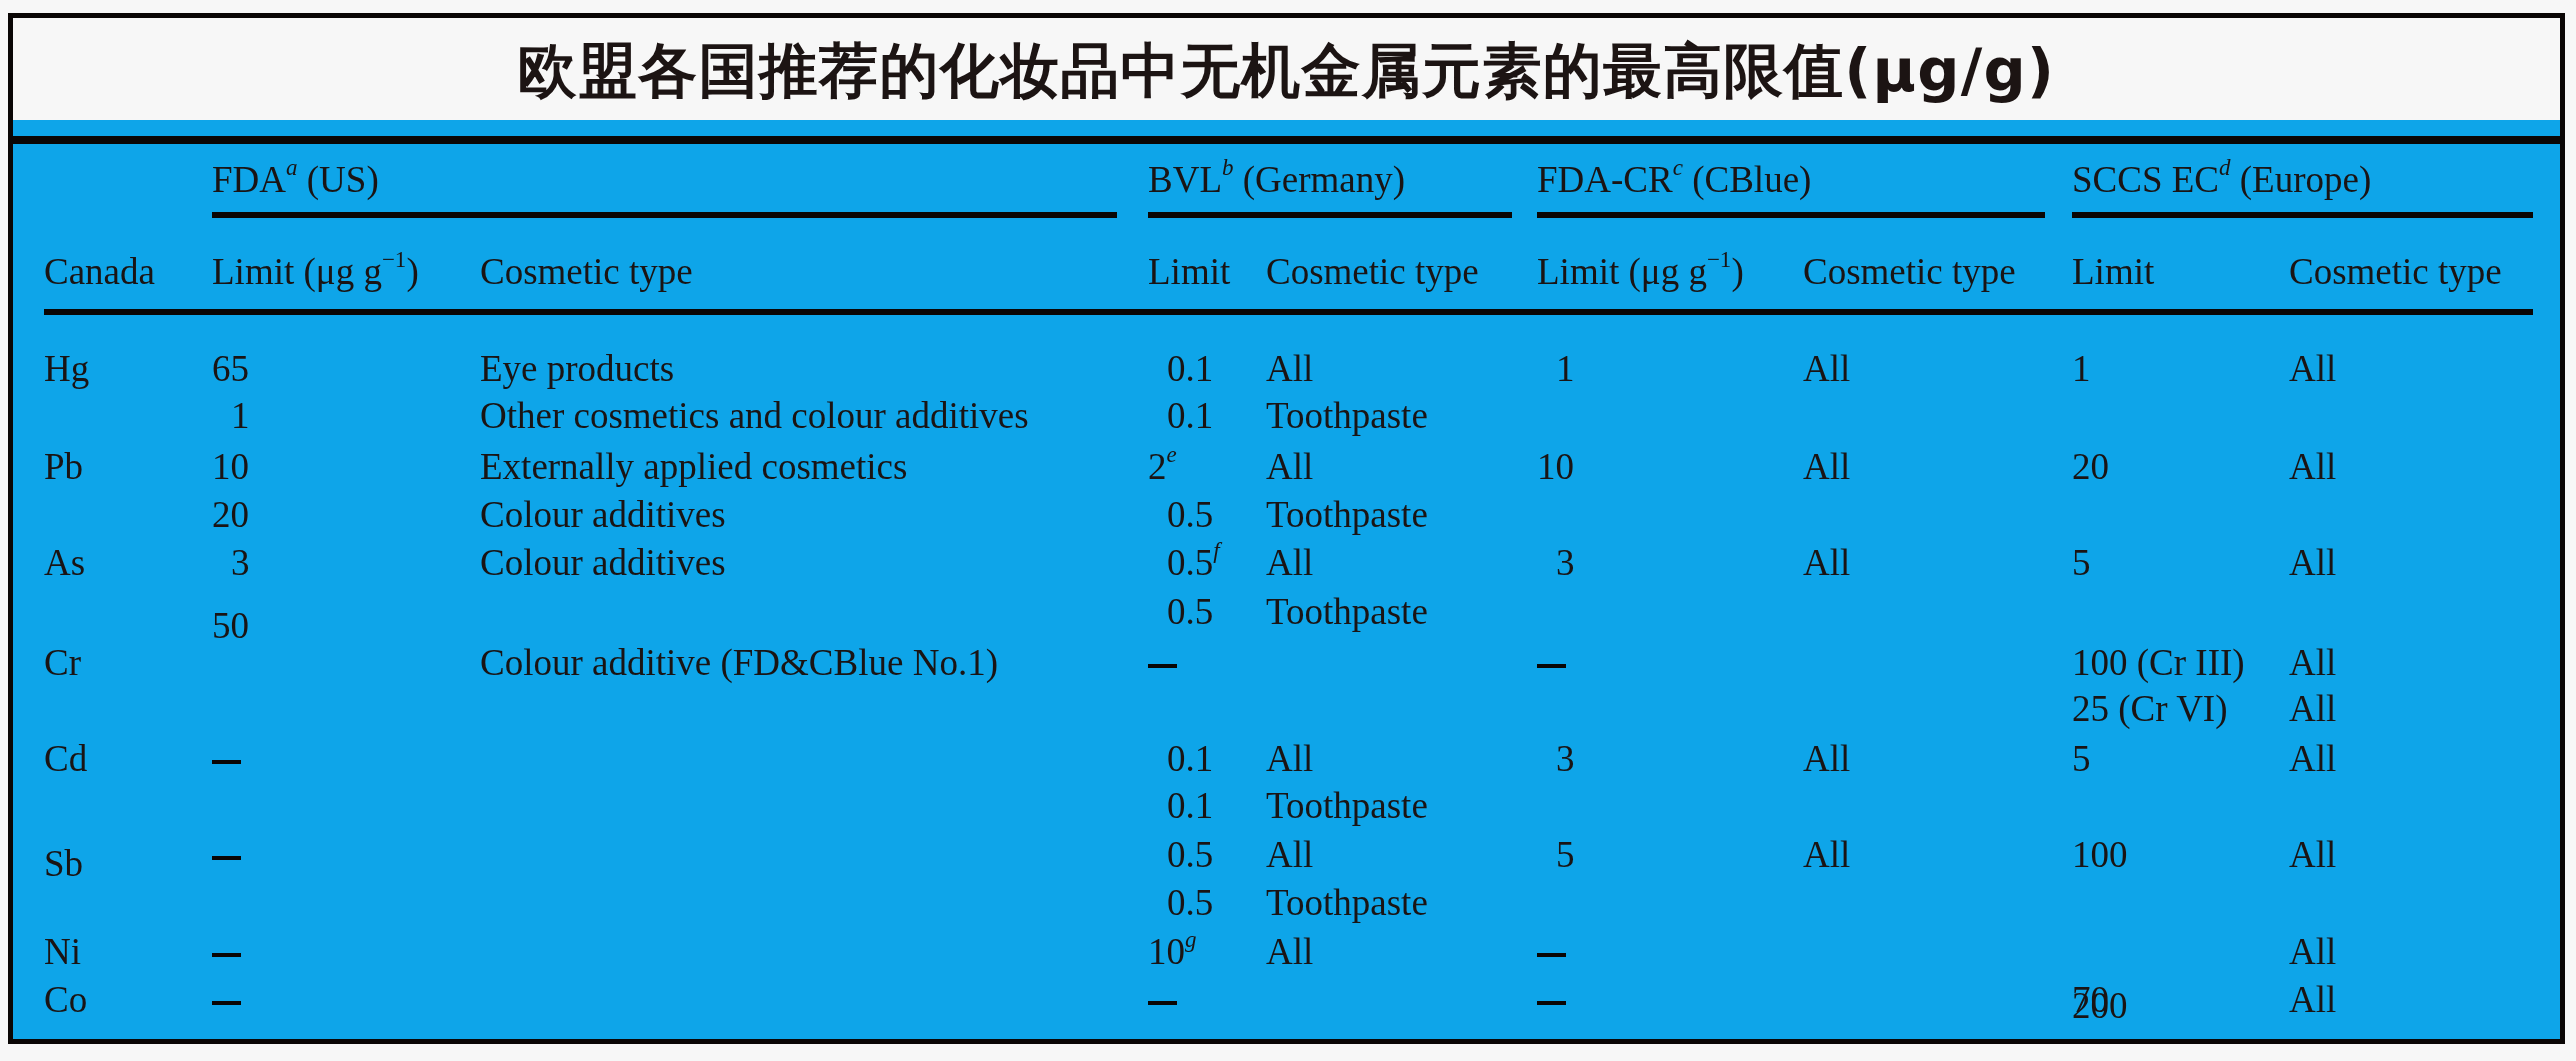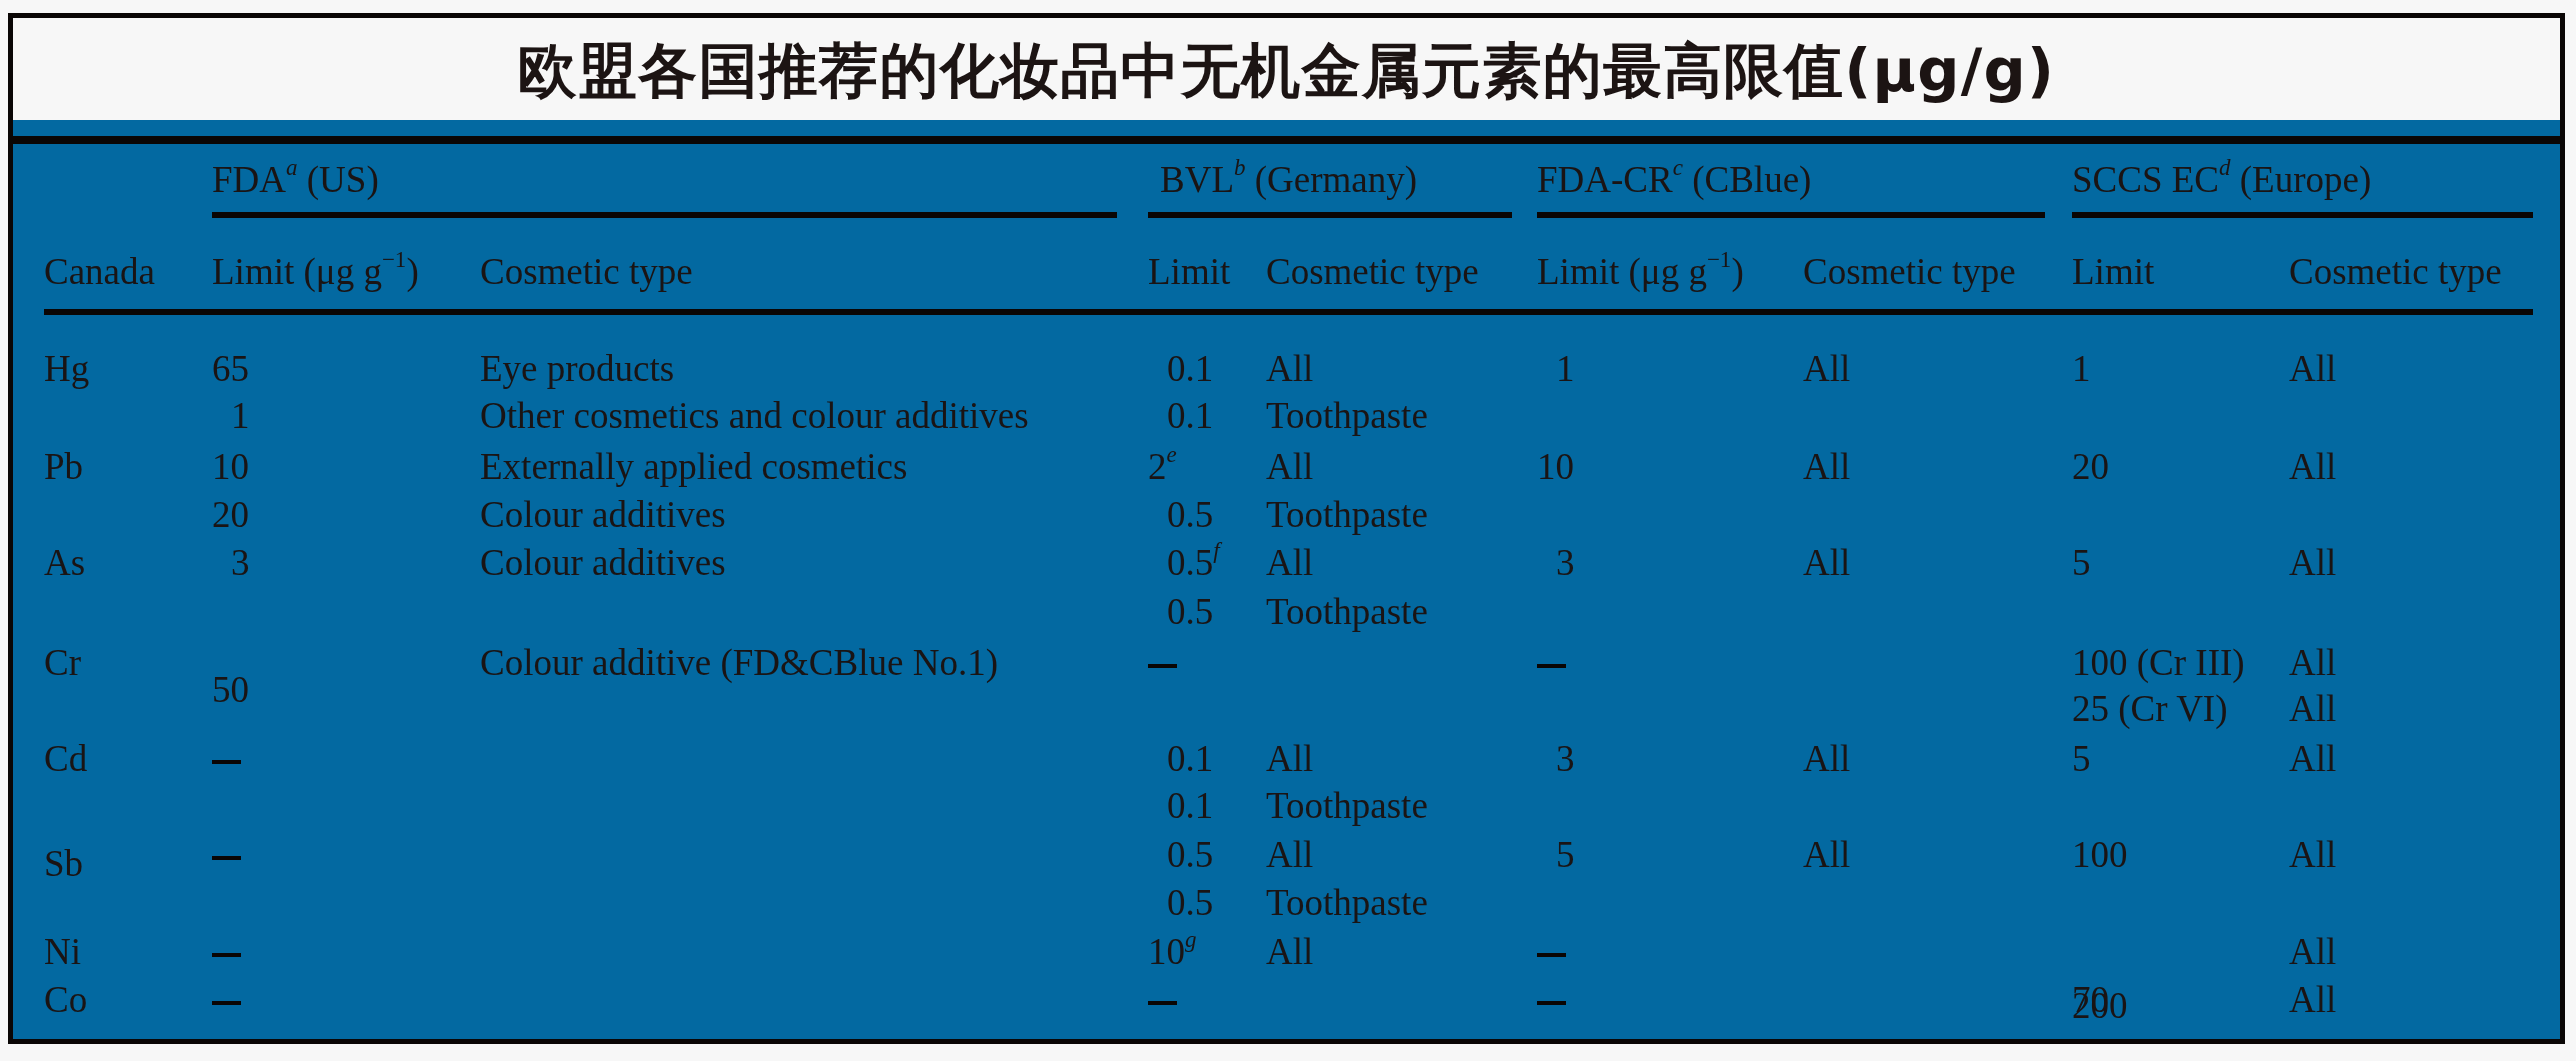--- a/index.html
+++ b/index.html
@@ -4,21 +4,21 @@
 <style>
   html, body { margin:0; padding:0; }
   body {
     width:2576px; height:1061px; position:relative; overflow:hidden;
     background:#f7f7f7;
     font-family:"DejaVu Serif","Liberation Serif",serif;
     color:#1a1414;
   }
   .frame {
     position:absolute; left:8px; top:13.4px; width:2547px; height:1021px;
-    border:5.3px solid #0a0605; background:#0369a1;
+    border:5.3px solid #0a0605; background:#0ea5e9;
   }
   .title-bar {
     position:absolute; left:0; top:0; width:100%; height:102px;
     background:#f7f7f7;
   }
   .title {
     position:absolute; left:0; right:0; top:16px; text-align:center;
     font-family:"DejaVu Sans","Liberation Sans",sans-serif;
     font-weight:bold; font-size:59px; letter-spacing:1.3px; color:#1c1413;
     line-height:74px;
@@ -38,21 +38,21 @@
 <body>
 
 <div class="frame">
   <div class="title-bar">
     <div class="title">欧盟各国推荐的化妆品中无机金属元素的最高限值(μg/g)</div>
   </div>
   <div class="title-rule"></div>
   <div id="table-area">
       <div class="t" style="left: 199px; top: 142px;"><span>FDA</span><sup>a</sup><span> (US)</span></div>
       <div class="rule" style="left: 199px; top: 194px; width: 905px; height: 6px;"></div>
-      <div class="t" style="left: 1135px; top: 142px; margin-left: 12px;"><span>BVL</span><sup>b</sup><span> (Germany)</span></div>
+      <div class="t" style="left: 1135px; top: 142px;"><span>BVL</span><sup>b</sup><span> (Germany)</span></div>
       <div class="rule" style="left: 1135px; top: 194px; width: 364px; height: 6px;"></div>
       <div class="t" style="left: 1524px; top: 142px;"><span>FDA-CR</span><sup>c</sup><span> (CBlue)</span></div>
       <div class="rule" style="left: 1524px; top: 194px; width: 508px; height: 6px;"></div>
       <div class="t" style="left: 2059px; top: 142px;"><span>SCCS EC</span><sup>d</sup><span> (Europe)</span></div>
       <div class="rule" style="left: 2059px; top: 194px; width: 461px; height: 6px;"></div>
       <div class="t" style="left: 31px; top: 234px;"><span>Canada</span></div>
       <div class="t" style="left: 199px; top: 234px;"><span>Limit (μg g</span><sup style="font-style: normal;">−1</sup><span>)</span></div>
       <div class="t" style="left: 467px; top: 234px;"><span>Cosmetic type</span></div>
       <div class="t" style="left: 1135px; top: 234px;"><span>Limit</span></div>
       <div class="t" style="left: 1253px; top: 234px;"><span>Cosmetic type</span></div>
@@ -92,21 +92,21 @@
       <div class="t" style="left: 467px; top: 525px;">Colour additives</div>
       <div class="t" style="left: 1154px; top: 525px;"><span>0.5</span><sup>f</sup></div>
       <div class="t" style="left: 1253px; top: 525px;">All</div>
       <div class="t" style="left: 1543px; top: 525px;">3</div>
       <div class="t" style="left: 1790px; top: 525px;">All</div>
       <div class="t" style="left: 2059px; top: 525px;">5</div>
       <div class="t" style="left: 2276px; top: 525px;">All</div>
       <div class="t" style="left: 1154px; top: 574px;"><span>0.5</span></div>
       <div class="t" style="left: 1253px; top: 574px;">Toothpaste</div>
       <div class="t" style="left: 31px; top: 625px;">Cr</div>
-      <div class="t" style="left: 199px; top: 652px; text-align: right;">50</div>
+      <div class="t" style="left: 199px; top: 588px; text-align: right;">50</div>
       <div class="t" style="left: 467px; top: 625px;">Colour additive (FD&amp;CBlue No.1)</div>
       <div class="t" style="left: 1135px; top: 625px;"><span class="dash"></span></div>
       <div class="t" style="left: 1524px; top: 625px;"><span class="dash"></span></div>
       <div class="t" style="left: 2059px; top: 625px;">100 (Cr III)</div>
       <div class="t" style="left: 2276px; top: 625px;">All</div>
       <div class="t" style="left: 2059px; top: 671px;">25 (Cr VI)</div>
       <div class="t" style="left: 2276px; top: 671px;">All</div>
       <div class="t" style="left: 31px; top: 721px;">Cd</div>
       <div class="t" style="left: 199px; top: 721px;"><span class="dash"></span></div>
       <div class="t" style="left: 1154px; top: 721px;"><span>0.1</span></div>

